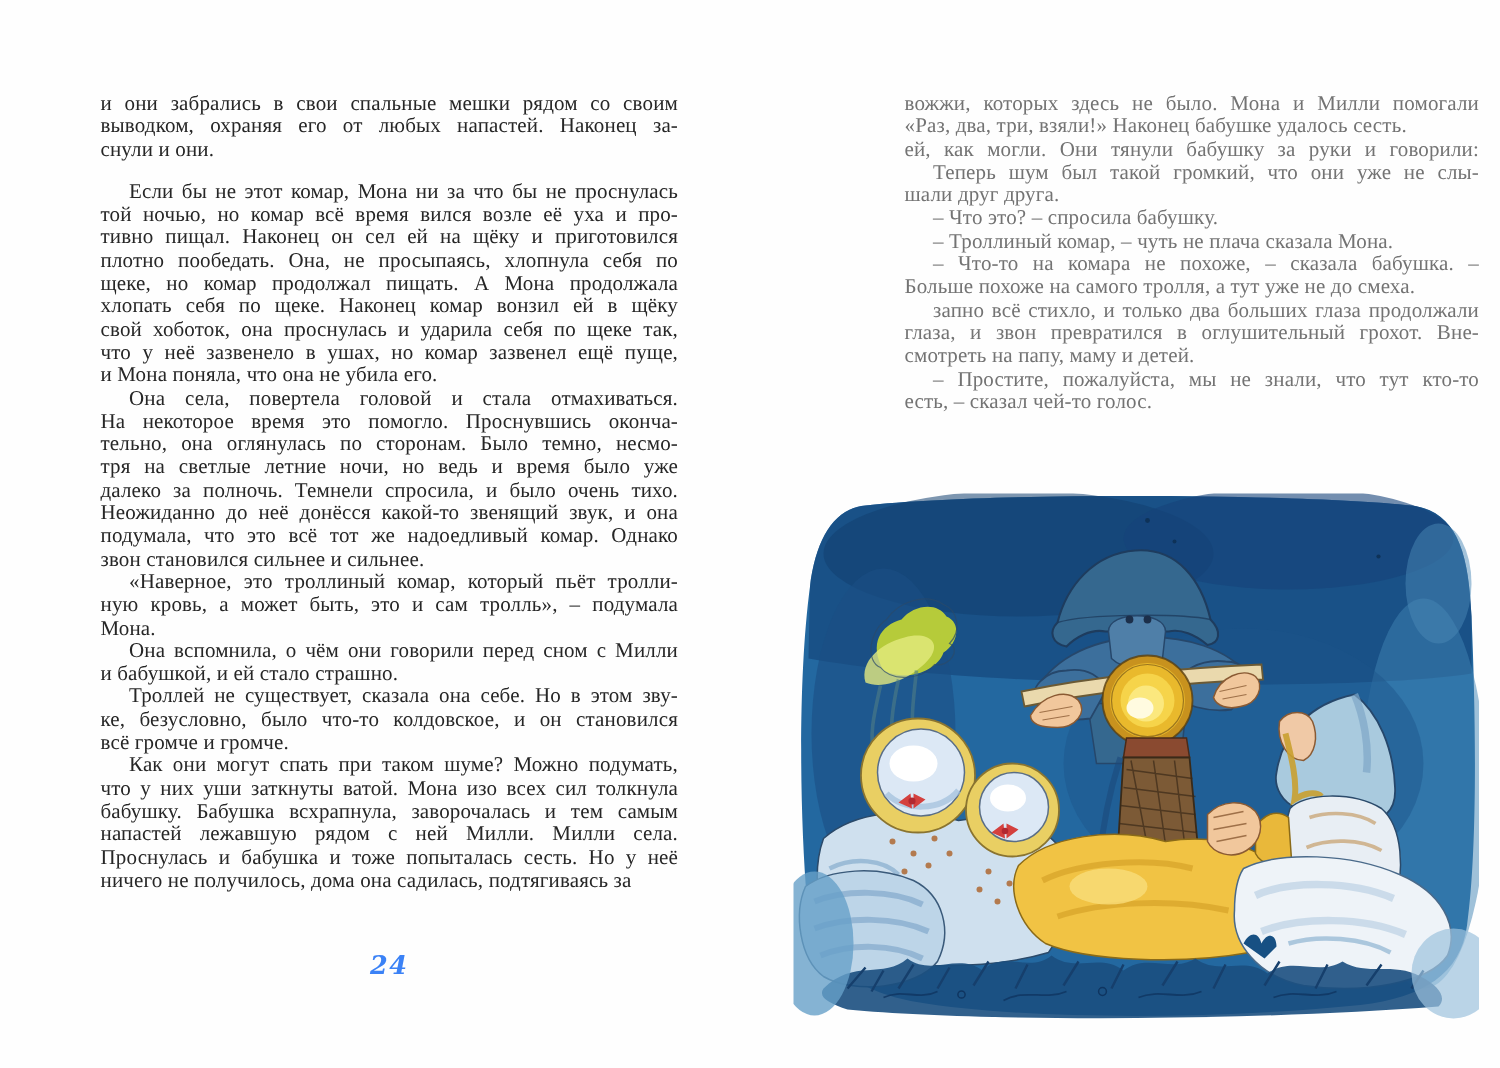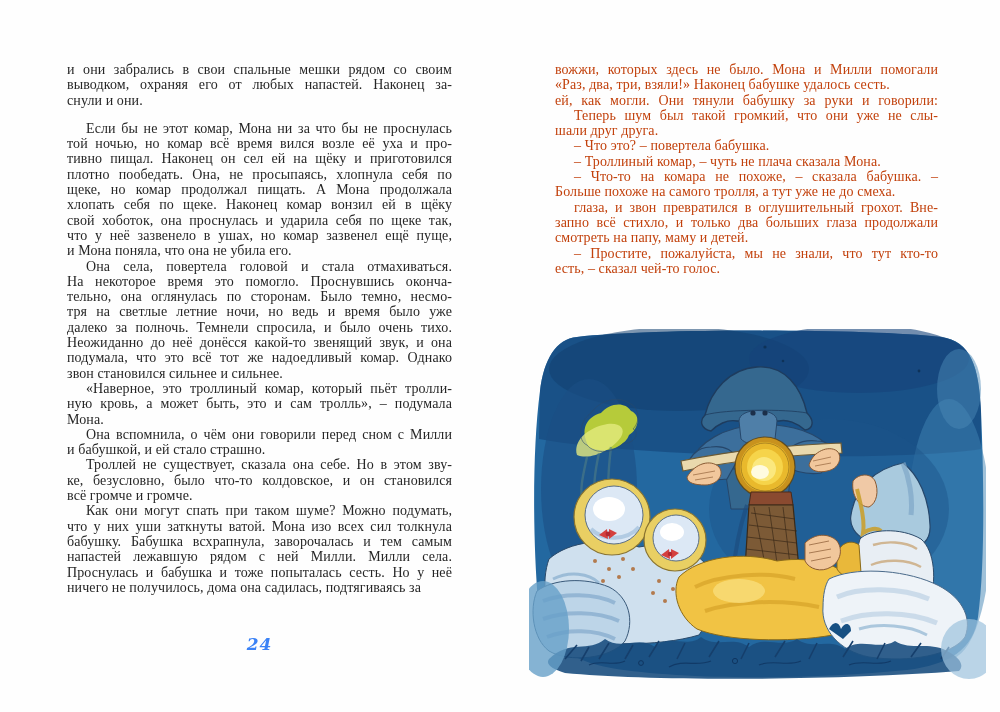--- a/index.html
+++ b/index.html
@@ -75,43 +75,43 @@
         <div class="line">что у них уши заткнуты ватой. Мона изо всех сил толкнула</div>
         <div class="line">бабушку. Бабушка всхрапнула, заворочалась и тем самым</div>
         <div class="line">напастей лежавшую рядом с ней Милли. Милли села.</div>
         <div class="line">Проснулась и бабушка и тоже попыталась сесть. Но у неё</div>
         <div class="line last">ничего не получилось, дома она садилась, подтягиваясь за</div>
       </div>
     </div>
 
   <div class="page-number" style="color: #3b82f6;">24</div>
 
-  <div class="text-col right" style="color: #c2410c;">
+  <div class="text-col right" style="color: #737373; margin-left: 48px;">
       <div class="para">
         <div class="line">вожжи, которых здесь не было. Мона и Милли помогали</div>
         <div class="line last">«Раз, два, три, взяли!» Наконец бабушке удалось сесть.</div>
         <div class="line">ей, как могли. Они тянули бабушку за руки и говорили:</div>
       </div>
       <div class="para indent">
         <div class="line">Теперь шум был такой громкий, что они уже не слы-</div>
         <div class="line last">шали друг друга.</div>
       </div>
       <div class="para indent">
-        <div class="line last">– Что это? – повертела бабушка.</div>
+        <div class="line last">– Что это? – спросила бабушку.</div>
       </div>
       <div class="para indent">
         <div class="line last">– Троллиный комар, – чуть не плача сказала Мона.</div>
       </div>
       <div class="para indent">
         <div class="line">– Что-то на комара не похоже, – сказала бабушка. –</div>
         <div class="line last">Больше похоже на самого тролля, а тут уже не до смеха.</div>
       </div>
       <div class="para indent">
+        <div class="line">запно всё стихло, и только два больших глаза продолжали</div>
         <div class="line">глаза, и звон превратился в оглушительный грохот. Вне-</div>
-        <div class="line">запно всё стихло, и только два больших глаза продолжали</div>
         <div class="line last">смотреть на папу, маму и детей.</div>
       </div>
       <div class="para indent">
         <div class="line">– Простите, пожалуйста, мы не знали, что тут кто-то</div>
         <div class="line last">есть, – сказал чей-то голос.</div>
       </div>
     </div>
 
   <div class="illustration">
     <svg viewBox="0 0 457 356" xmlns="http://www.w3.org/2000/svg">

